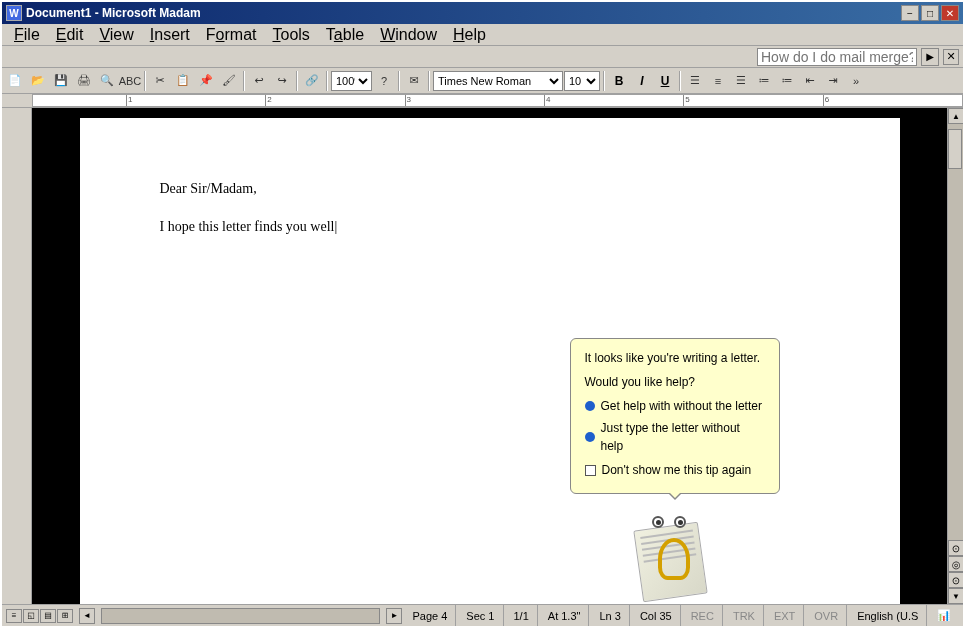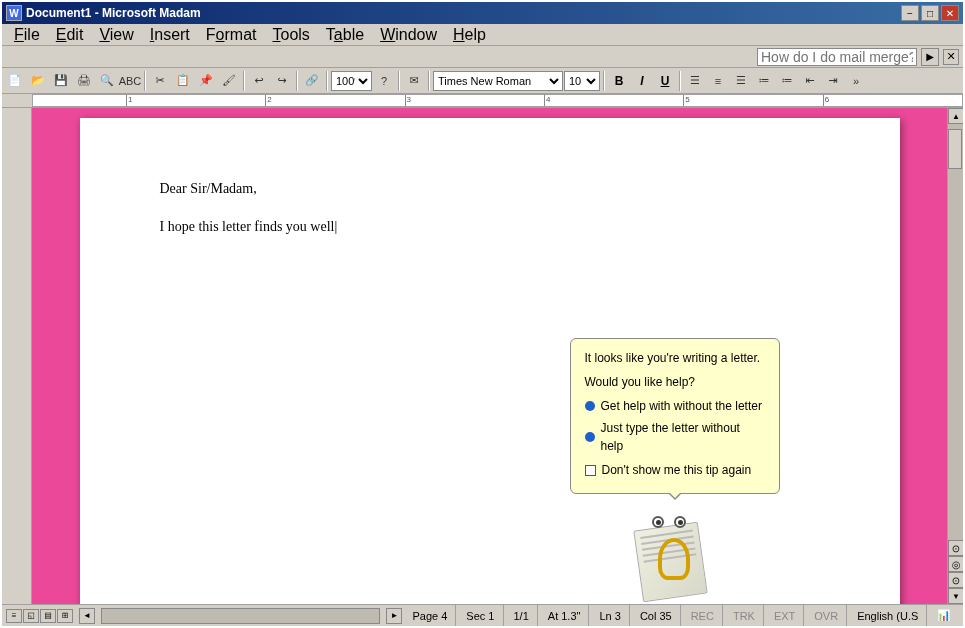--- a/index.html
+++ b/index.html
@@ -238,21 +238,21 @@
     .left-margin {
       width: 30px;
       background: #d4d0c8;
       border-right: 1px solid #a0a0a0;
       flex-shrink: 0;
     }
 
     
     .doc-area {
       flex: 1;
-      background: #ec4899;
+      background: #000000;
       overflow: auto;
       padding: 10px;
       position: relative;
     }
 
     
     .page {
       width: 820px;
       min-height: 540px;
       background: white;

